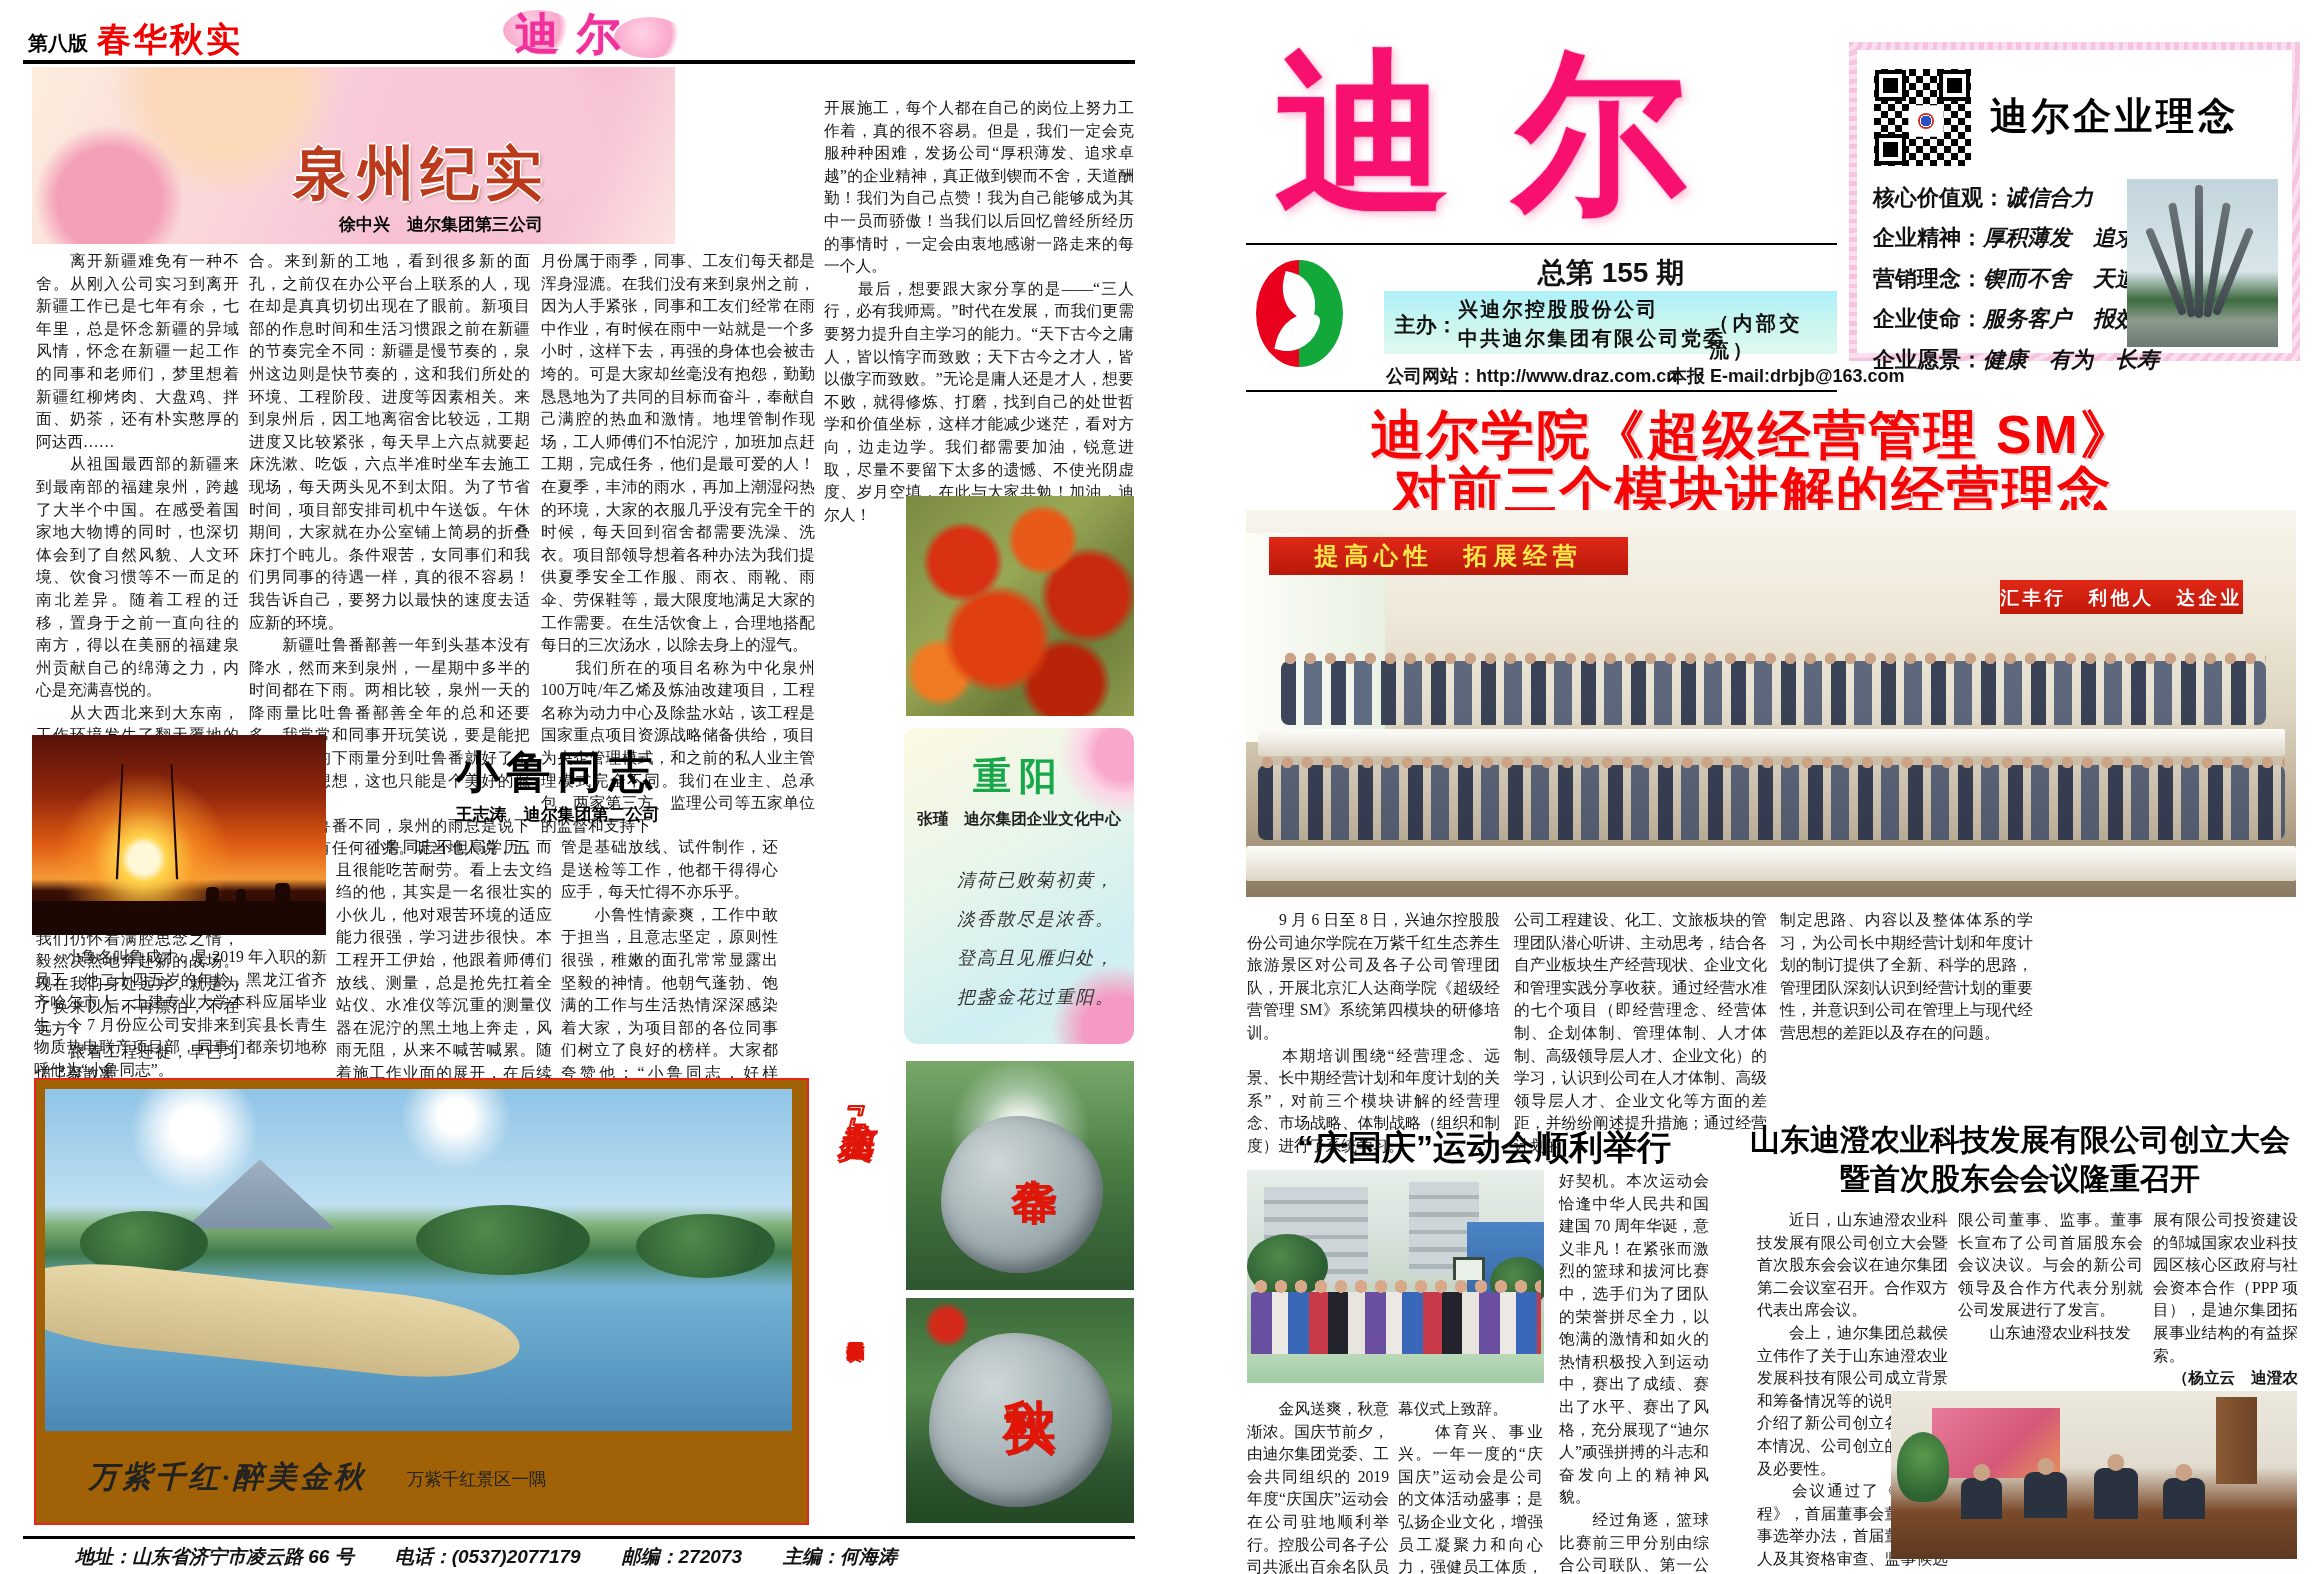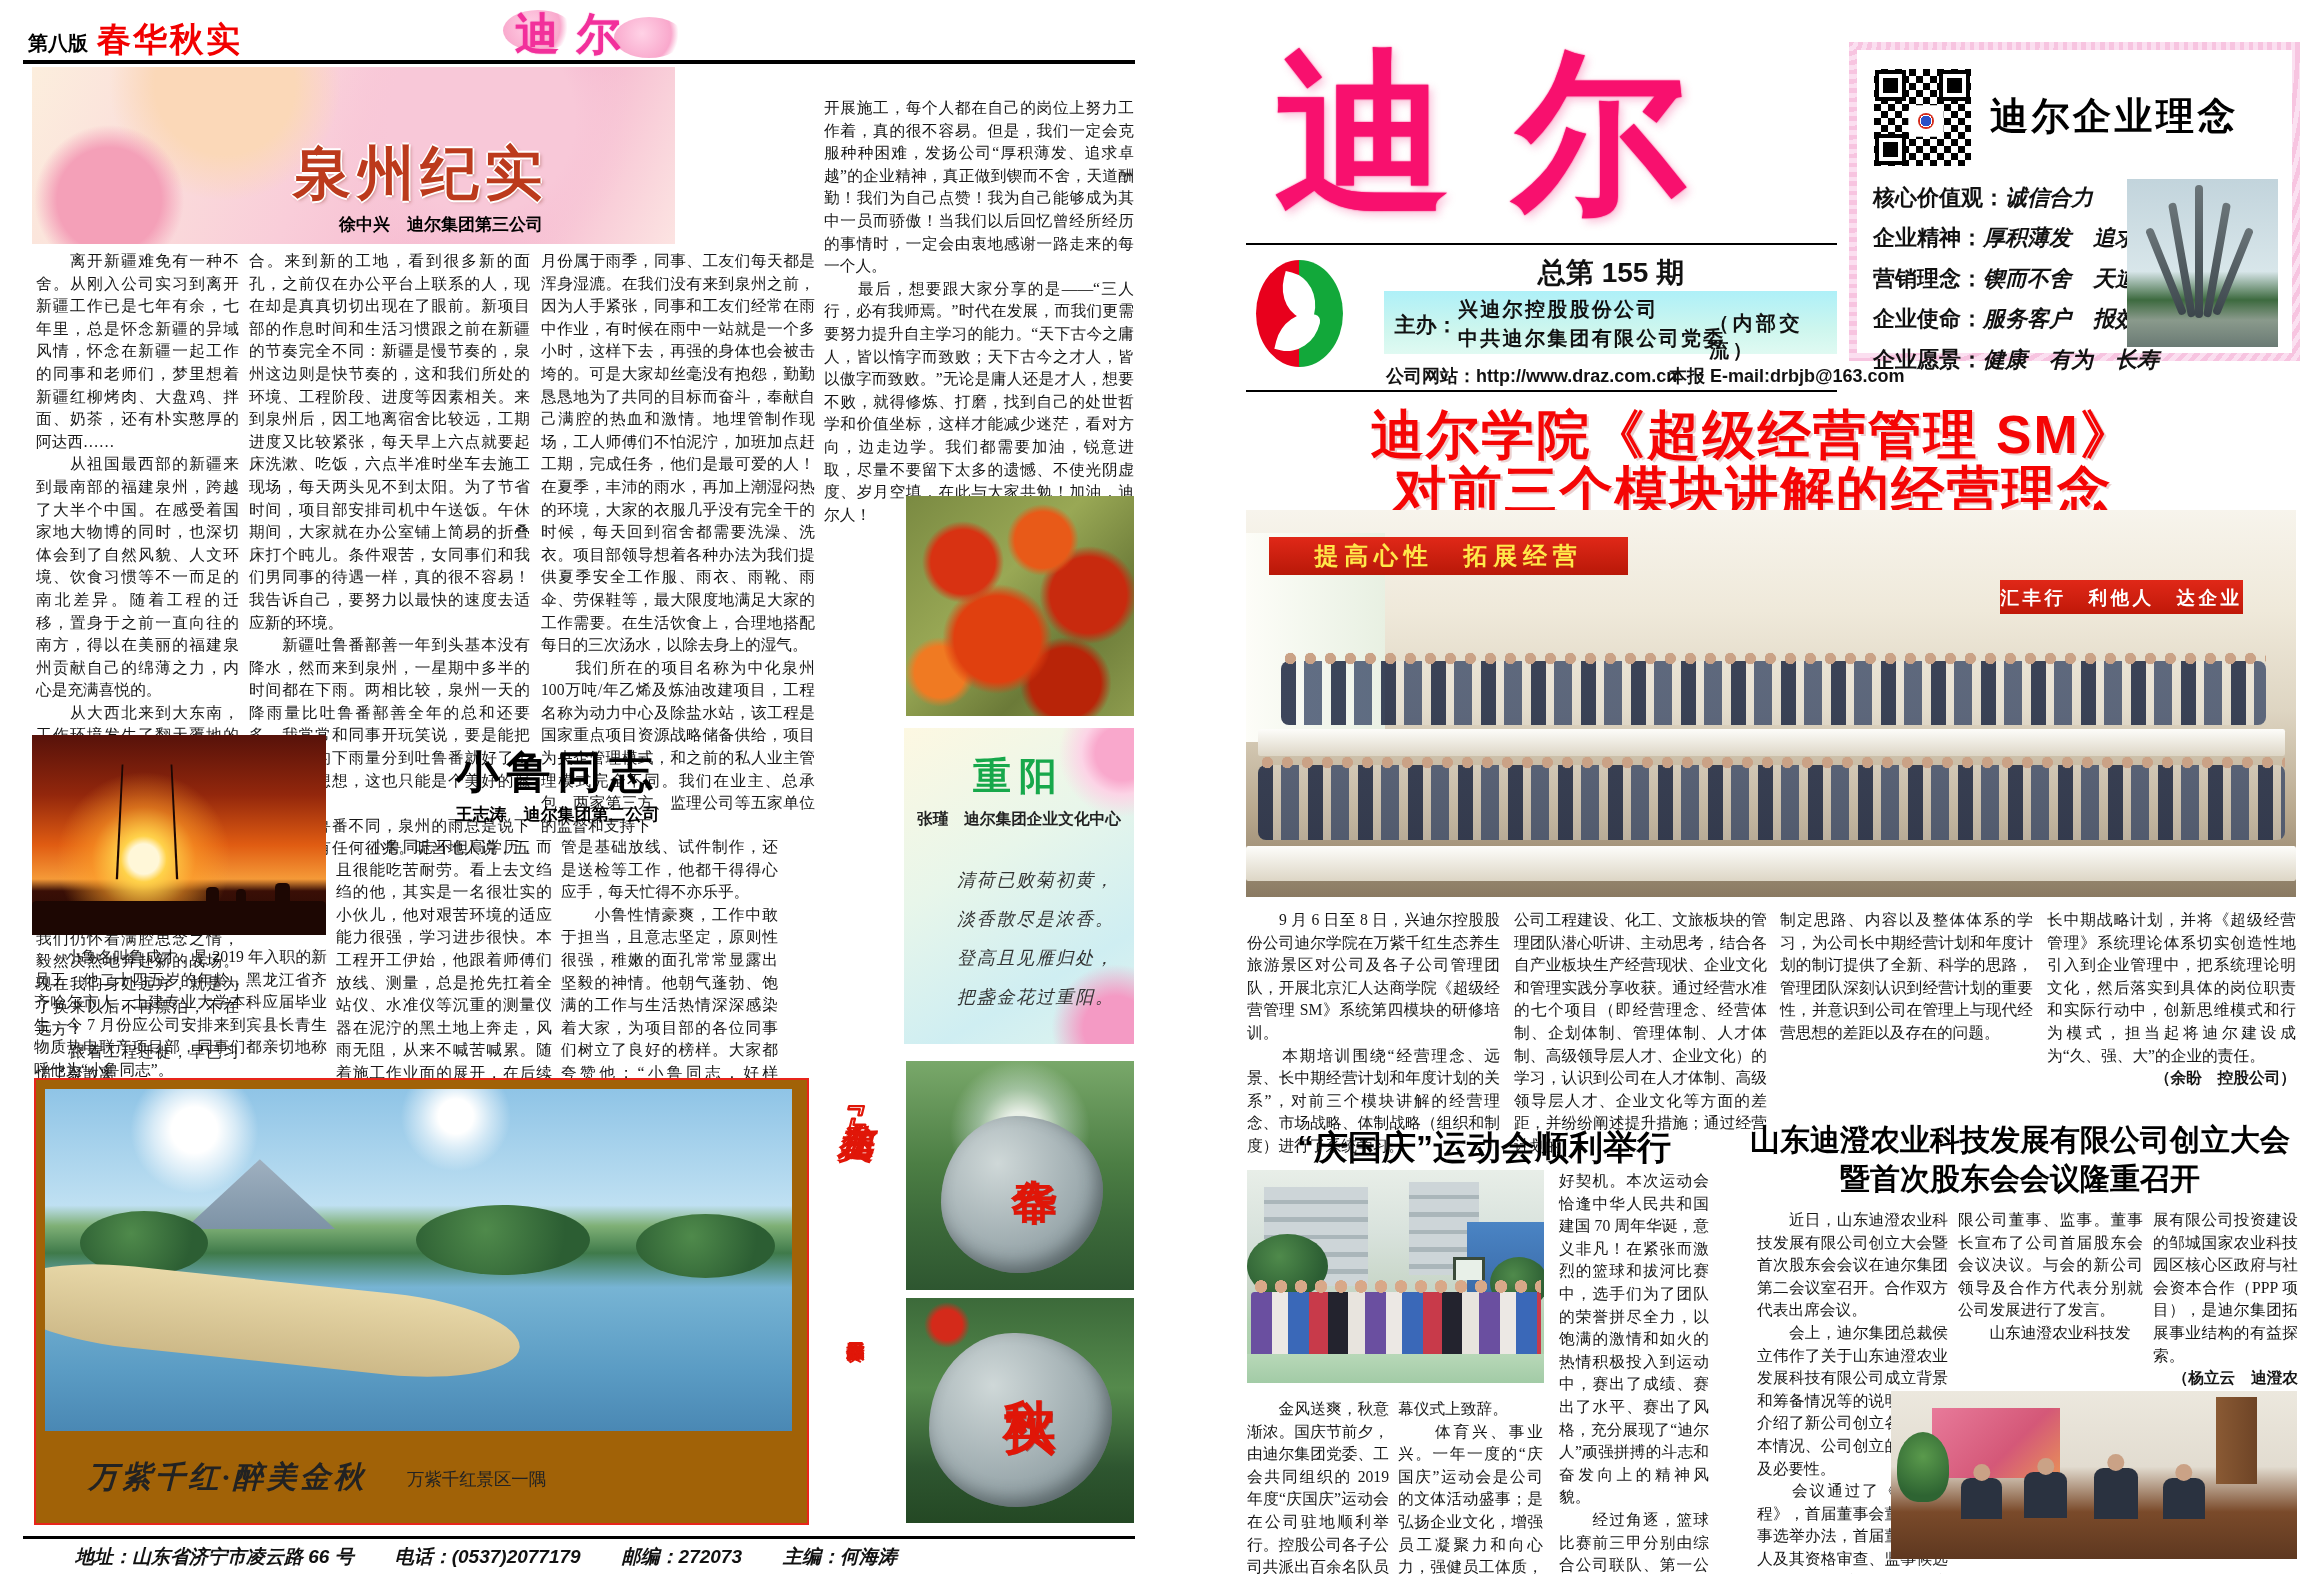--- a/index.html
+++ b/index.html
@@ -206,21 +206,21 @@
     <div class="abs sub-title" style="left:335px;top:743px;width:445px;font-size:44px;letter-spacing:7px;">小鲁同志</div>
     <div class="abs byline sans" style="left:335px;top:803px;width:445px;text-align:center;">王志涛　迪尔集团第二公司</div>
     <div class="abs bodycol" style="left:336px;top:836px;width:216px;height:233px;">
         <p>　　小鲁同志不但高学历，而且很能吃苦耐劳。看上去文绉绉的他，其实是一名很壮实的小伙儿，他对艰苦环境的适应能力很强，学习进步很快。本工程开工伊始，他跟着师傅们放线、测量，总是抢先扛着全站仪、水准仪等沉重的测量仪器在泥泞的黑土地上奔走，风雨无阻，从来不喊苦喊累。随着施工作业面的展开，在后续的各施工工序中，对于项目部安排的各项任务，他总是能很利落地保质保量完成。不</p>
       </div>
     <div class="abs bodycol" style="left:561px;top:836px;width:217px;height:233px;">
         <p>管是基础放线、试件制作，还是送检等工作，他都干得得心应手，每天忙得不亦乐乎。</p>
         <p>　　小鲁性情豪爽，工作中敢于担当，且意志坚定，原则性很强，稚嫩的面孔常常显露出坚毅的神情。他朝气蓬勃、饱满的工作与生活热情深深感染着大家，为项目部的各位同事们树立了良好的榜样。大家都夸赞他：“小鲁同志，好样的！”</p>
       </div>
 
-    <div class="abs poembox" style="left:904px;top:728px;width:230px;height:316px;">
+    <div class="abs poembox" style="left:904px;top:728px;width:230px;height:316px;border-radius:14px;">
       <div class="abs poem-title" style="left:0;top:23px;width:100%;text-align:center;">重阳</div>
       <div class="abs poem-by" style="left:0;top:81px;width:100%;text-align:center;">张瑾　迪尔集团企业文化中心</div>
       <div class="abs poem-lines" style="left:53px;top:131px;width:174px;">
           <p>清荷已败菊初黄，</p>
           <p>淡香散尽是浓香。</p>
           <p>登高且见雁归处，</p>
           <p>把盏金花过重阳。</p>
         </div>
     </div>
 
@@ -325,26 +325,20 @@
     <div class="abs bodycol" style="left:88px;top:909px;width:253px;height:195px;">
         <p>　　9 月 6 日至 8 日，兴迪尔控股股份公司迪尔学院在万紫千红生态养生旅游景区对公司及各子公司管理团队，开展北京汇人达商学院《超级经营管理 SM》系统第四模块的研修培训。</p>
         <p>　　本期培训围绕“经营理念、远景、长中期经营计划和年度计划的关系”，对前三个模块讲解的经营理念、市场战略、体制战略（组织和制度）进行了系统学习。</p>
       </div>
     <div class="abs bodycol" style="left:355px;top:909px;width:253px;height:195px;">
         <p>公司工程建设、化工、文旅板块的管理团队潜心听讲、主动思考，结合各自产业板块生产经营现状、企业文化和管理实践分享收获。通过经营水准的七个项目（即经营理念、经营体制、企划体制、管理体制、人才体制、高级领导层人才、企业文化）的学习，认识到公司在人才体制、高级领导层人才、企业文化等方面的差距，并纷纷阐述提升措施；通过经营计划的</p>
       </div>
     <div class="abs bodycol" style="left:621px;top:909px;width:253px;height:195px;">
         <p>制定思路、内容以及整体体系的学习，为公司长中期经营计划和年度计划的制订提供了全新、科学的思路，管理团队深刻认识到经营计划的重要性，并意识到公司在管理上与现代经营思想的差距以及存在的问题。</p>
       </div>
-    <div class="abs bodycol" style="left:888px;top:909px;width:249px;height:195px;">
-      <div>
-          <p>长中期战略计划，并将《超级经营管理》系统理论体系切实创造性地引入到企业管理中，把系统理论明文化，然后落实到具体的岗位职责和实际行动中，创新思维模式和行为模式，担当起将迪尔建设成为“久、强、大”的企业的责任。</p>
-        </div>
-      <p class="sig">（余盼　控股公司）</p>
-    </div>
 
     <div class="abs sub-title" style="left:93px;top:1125px;width:464px;font-size:34px;">“庆国庆”运动会顺利举行</div>
     <div class="abs photo sports" style="left:88px;top:1170px;width:297px;height:213px;">
       <div class="abs building" style="left:17.4px;top:17.4px;width:104px;height:99px;"></div>
       <div class="abs building" style="left:162px;top:11.6px;width:70px;height:93px;"></div>
       <div class="abs bluewall" style="left:220px;top:52px;width:77px;height:75px;"></div>
       <div class="abs treeblob" style="left:0;top:64px;width:81px;height:64px;"></div>
       <div class="abs treeblob" style="left:243px;top:87px;width:58px;height:52px;"></div>
       <div class="abs hoop" style="left:206px;top:87px;width:25.5px;height:20px;"></div>
       <div class="abs players" style="left:3.5px;top:122px;width:290px;height:64px;"></div>

